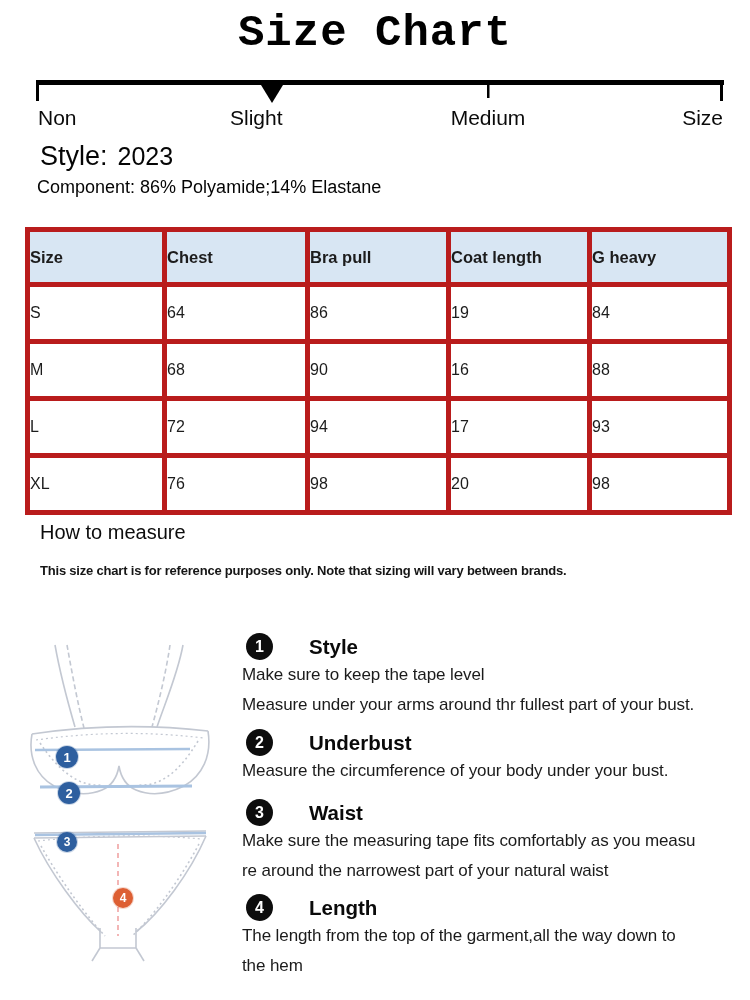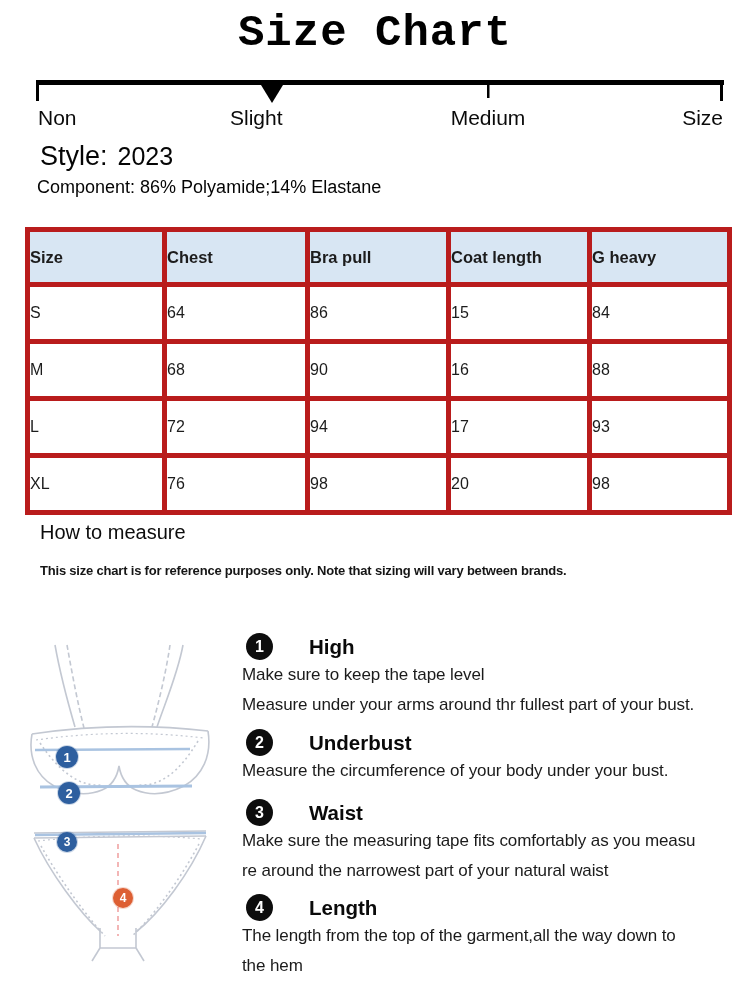--- a/index.html
+++ b/index.html
@@ -125,21 +125,21 @@
       <th>Bra pull</th>
       <th>Coat length</th>
       <th>G heavy</th>
     </tr>
   </thead>
   <tbody>
     <tr>
       <td>S</td>
       <td>64</td>
       <td>86</td>
-      <td>15</td>
+      <td>19</td>
       <td>84</td>
     </tr>
     <tr>
       <td>M</td>
       <td>68</td>
       <td>90</td>
       <td>16</td>
       <td>88</td>
     </tr>
     <tr>
@@ -196,21 +196,21 @@
 </svg>
 
 <div class="marker marker-blue m-lg marker-1">1</div>
 <div class="marker marker-blue m-lg marker-2">2</div>
 <div class="marker marker-blue m-sm marker-3">3</div>
 <div class="marker marker-orange m-sm marker-4">4</div>
 
 <div class="step step-1">
   <div class="step-head">
     <div class="step-badge">1</div>
-    <div class="step-title">High</div>
+    <div class="step-title">Style</div>
   </div>
   <div class="step-line">Make sure to keep the tape level</div>
   <div class="step-line">Measure under your arms around thr fullest part of your bust.</div>
 </div>
 
 <div class="step step-2">
   <div class="step-head">
     <div class="step-badge">2</div>
     <div class="step-title">Underbust</div>
   </div>

